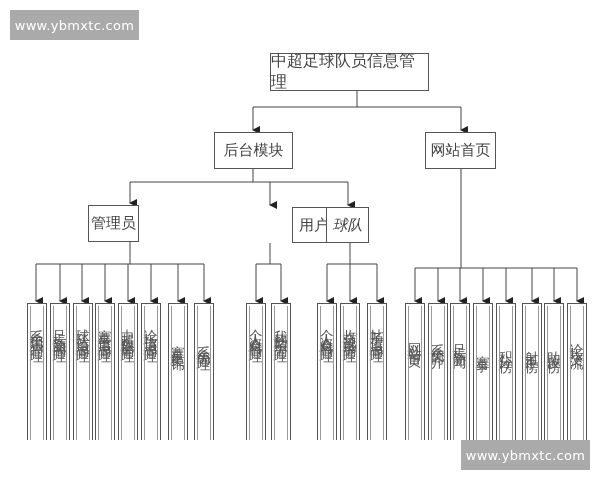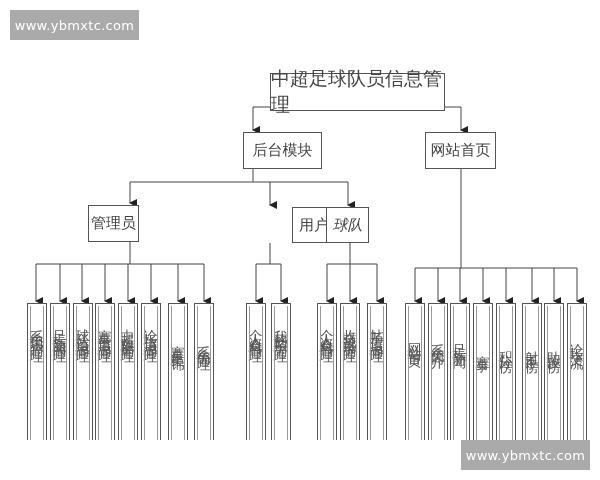--- a/index.html
+++ b/index.html
@@ -82,23 +82,23 @@
     <line x1="438" y1="268" x2="438" y2="301" marker-end="url(#arr)"></line>
     <line x1="460" y1="268" x2="460" y2="301" marker-end="url(#arr)"></line>
     <line x1="483" y1="268" x2="483" y2="301" marker-end="url(#arr)"></line>
     <line x1="506" y1="268" x2="506" y2="301" marker-end="url(#arr)"></line>
     <line x1="532" y1="268" x2="532" y2="301" marker-end="url(#arr)"></line>
     <line x1="554" y1="268" x2="554" y2="301" marker-end="url(#arr)"></line>
     <line x1="577" y1="268" x2="577" y2="301" marker-end="url(#arr)"></line>
   </g>
 </svg>
 
-<div class="box" style="left:270px; top:53px; width:175px; height:38px; font-size:19px;margin-top:20px;">中超足球队员信息管理</div>
+<div class="box" style="left:270px; top:53px; width:159px; height:38px; font-size:16px;">中超足球队员信息管理</div>
 
-<div class="box" style="left:214px; top:132px; width:79px; height:37px;margin-left:29px;">后台模块</div>
+<div class="box" style="left:214px; top:132px; width:79px; height:37px;">后台模块</div>
 <div class="box" style="left:425px; top:132px; width:71px; height:37px;">网站首页</div>
 
 <div class="box" style="left:88px; top:205px; width:51px; height:37px;">管理员</div>
 <div class="box" style="left:248px; top:207px; width:44px; height:36px;margin-left:44px;">用户</div>
 <div class="box" style="left:326px; top:207px; width:43px; height:36px;font-style:italic;">球队</div>
 
 <div class="leaf" style="left:27px; top:303px; width:20px; height:137px; padding-top:14px;">
     <span class="vtext">系统用户管理</span>
   </div>
 <div class="leaf" style="left:50px; top:303px; width:20px; height:137px; padding-top:14px;">

